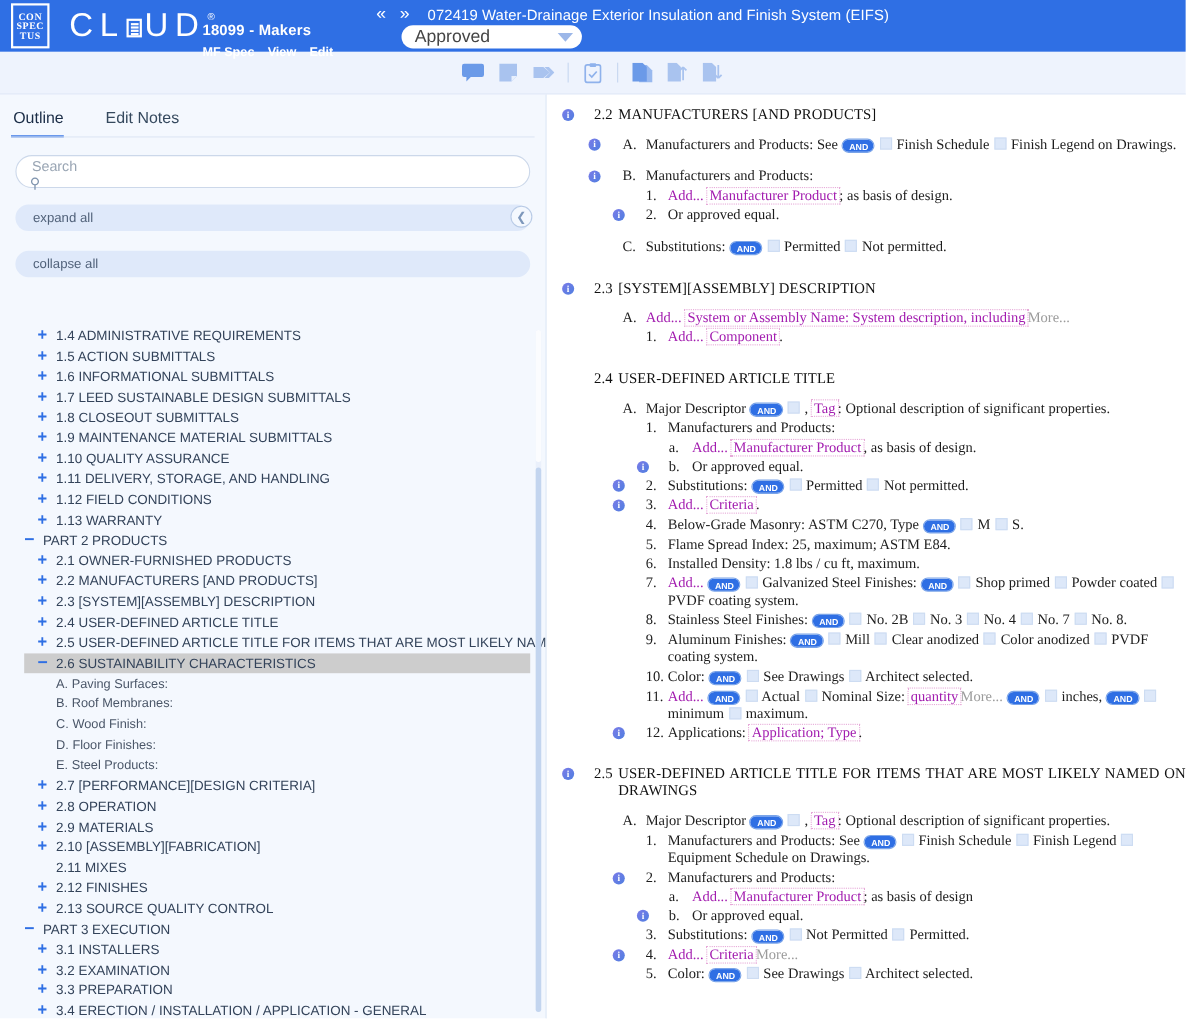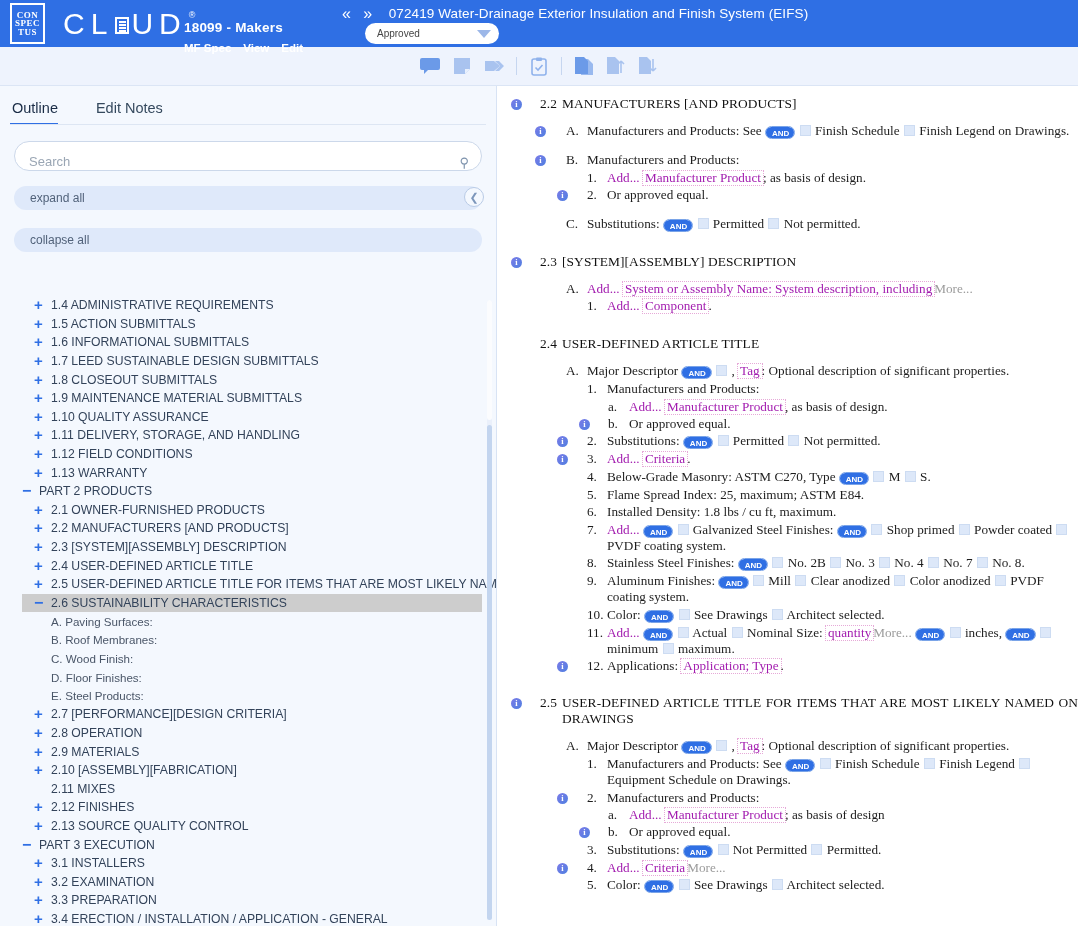--- a/index.html
+++ b/index.html
@@ -41,23 +41,23 @@
 
   .topbar-mid { padding-top:20px; width:158px; }
   .proj-name { color:#fff; font-size:13.5px; font-weight:bold; padding-left:2px; letter-spacing:.2px;}
   .menu-row { display:flex; align-items:center; gap:0px; margin-top:4px; }
   .menu-item { color:#fff; font-size:11.5px; font-weight:bold; padding:3px 10px 3px 2px; cursor:pointer; white-space:nowrap;}
   .topbar-right { flex:1; padding-top:4px; position:relative;}
   .nav-arrows { color:#fff; font-size:16px; letter-spacing:2px; display:inline-block; vertical-align:middle;}
   .nav-arrows span { cursor:pointer; padding:0 2px; }
   .spec-title { color:#fff; font-size:13.5px; display:inline-block; vertical-align:middle; margin-left:8px; letter-spacing:.1px;}
   .status-select {
-    position:absolute; left:25px; top:23px; width:134px; height:21px;
+    position:absolute; left:25px; top:23px; width:164px; height:21px;
     background:#fff; border-radius:11px; display:flex; align-items:center;
-    padding:0 8px 0 12px; font-size:10px; color:#444; cursor:pointer;
+    padding:0 8px 0 12px; font-size:16px; color:#444; cursor:pointer;
   }
   .status-select .caret {
     margin-left:auto; width:0; height:0; border-left:7px solid transparent;
     border-right:7px solid transparent; border-top:8px solid #9cb7e8;
   }
 
   
   .toolbar {
     height:39px; background:#eef3fd; border-bottom:1px solid #dbe5f5;
     display:flex; align-items:center; justify-content:center; gap:0px;
@@ -88,21 +88,21 @@
   .collapse-btn {
     position:absolute; right:12px; top:101px; width:20px; height:20px;
     border-radius:50%; border:1.4px solid #b9cbe6; color:#7d97bb;
     display:flex; align-items:center; justify-content:center; font-size:11px;
     cursor:pointer; background:#f4f8fe;
   }
 
   .search-wrap { padding:16px 14px 0 14px; }
   .search-box {
     height:30px; border:1px solid #ccd8ea; border-radius:16px; background:#fff;
-    display:flex; align-items:flex-end; padding:0 12px;
+    display:flex; align-items:flex-start; padding:0 12px;flex-direction:column;
   }
   .search-box input {
     border:none; outline:none; flex:1; font-size:13px; color:#444;
     font-family:"Liberation Sans", sans-serif; background:transparent;
   }
   .search-box input::placeholder { color:#9aa6b4; }
   .search-ico { color:#7e93ad; font-size:13px; }
 
   .chips { display:flex; gap:18px; padding:15px 14px 0 14px;flex-direction:column; }
   .chip {

